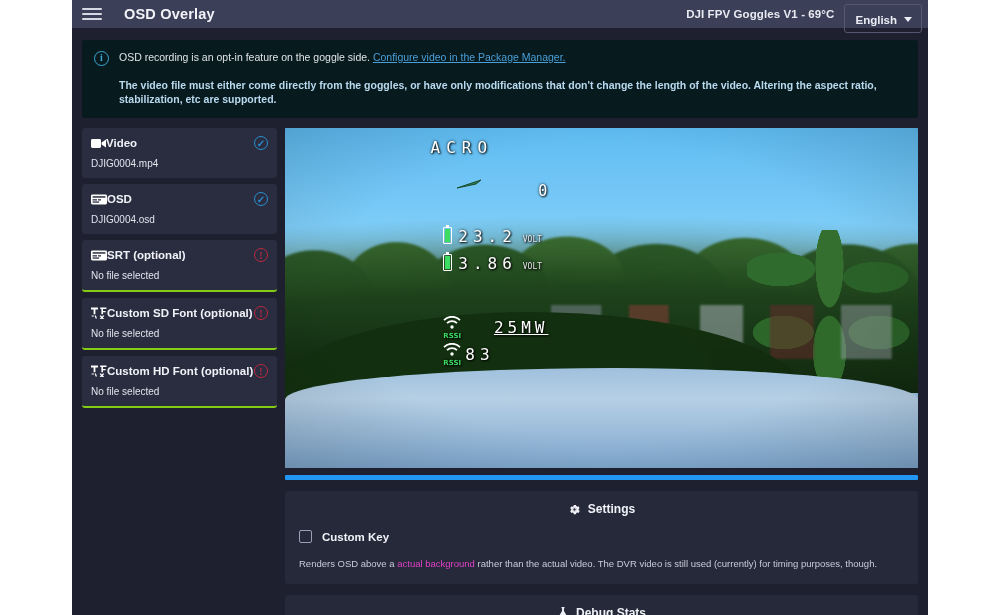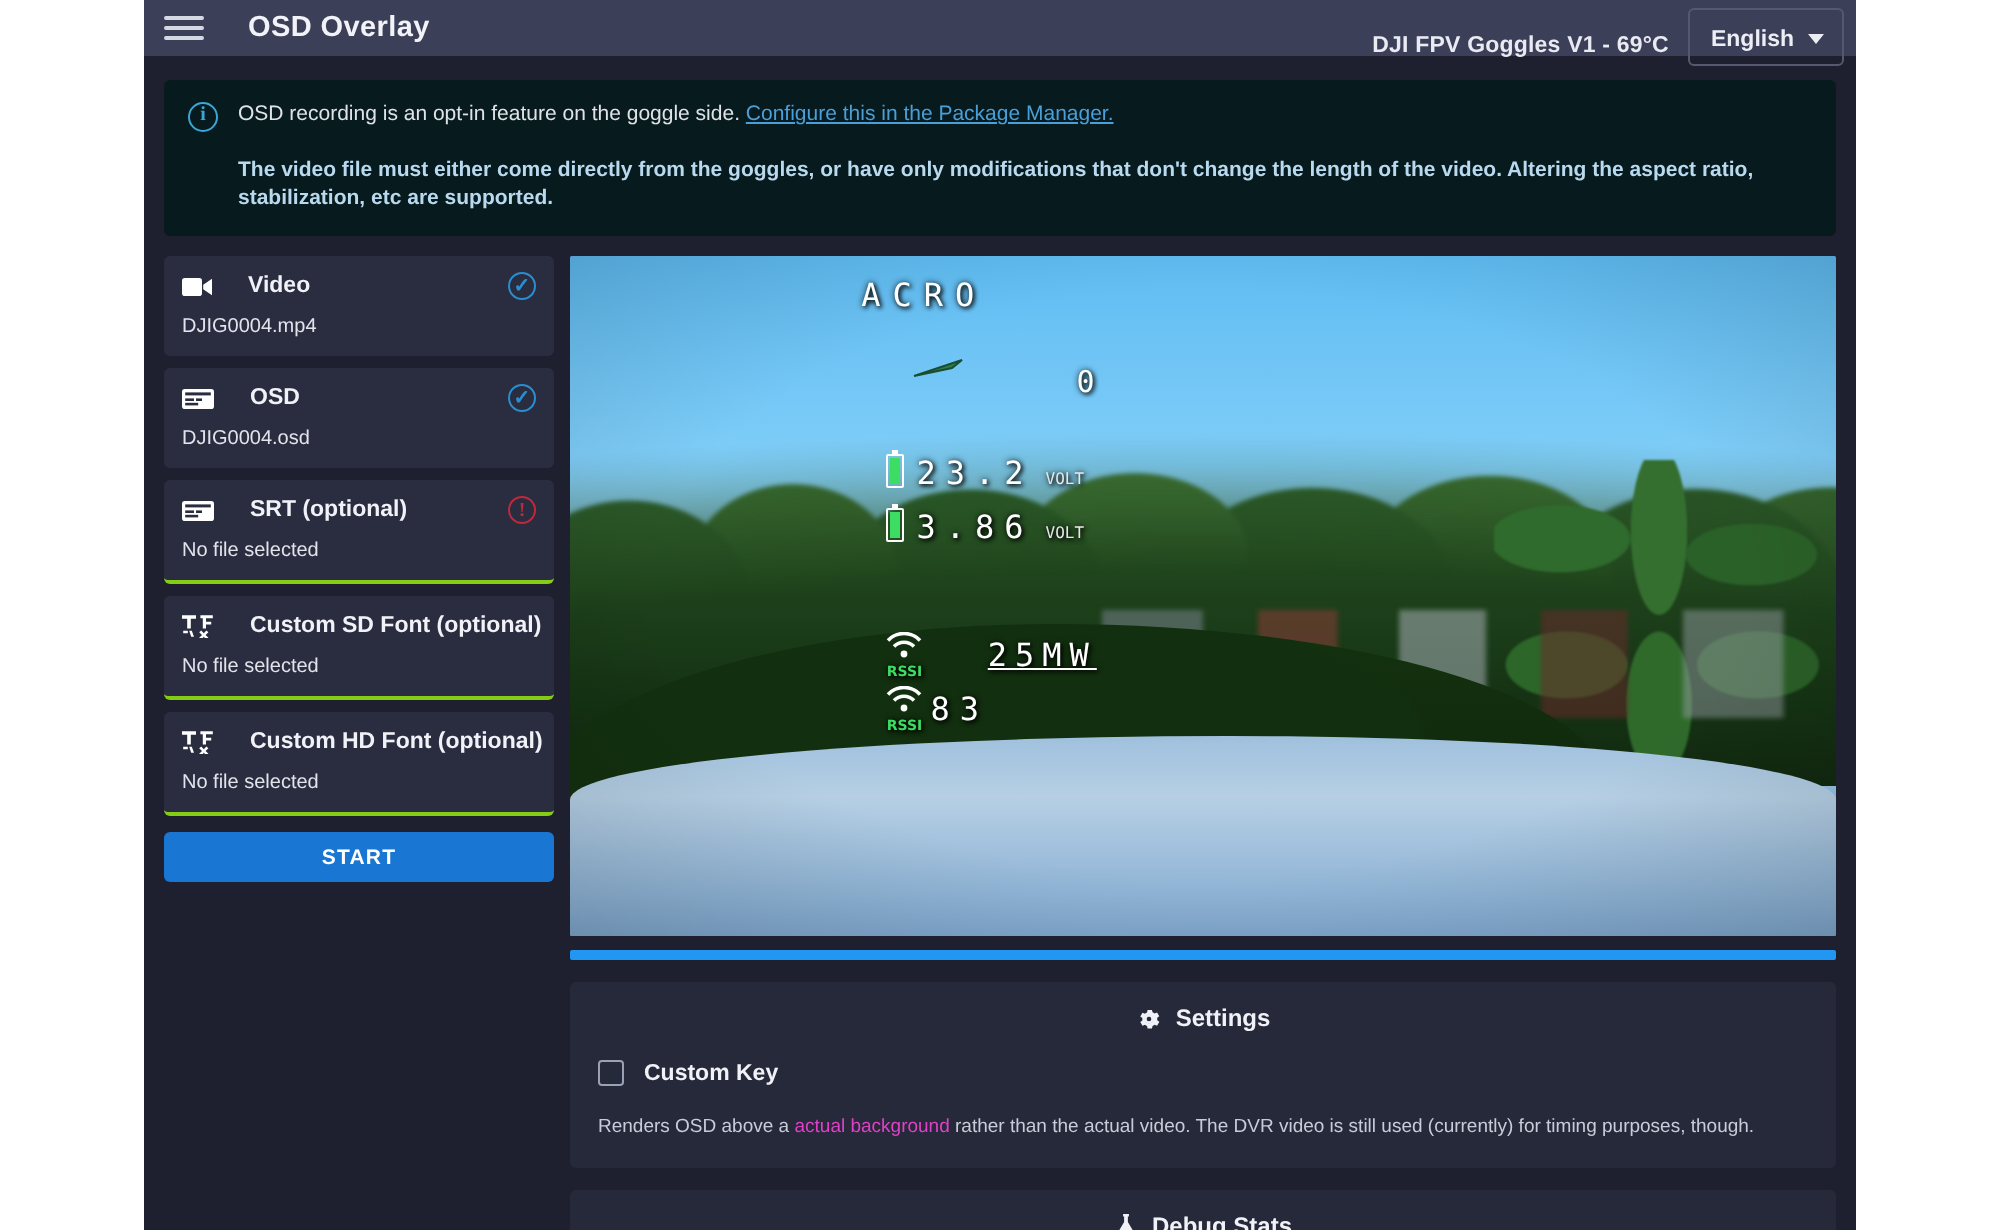--- a/index.html
+++ b/index.html
@@ -35,21 +35,21 @@
   .hamburger span { display: block; height: 2px; background: #d6d8e3; border-radius: 1px; }
   .app-title {
     margin-left: 22px;
     font-size: 14.5px;
     font-weight: 700;
     letter-spacing: .2px;
     color: #f2f3f8;
   }
   .header-right {
     margin-left: auto;
-    display: flex; align-items: flex-end; gap: 10px;
+    display: flex; align-items: center; gap: 10px;
     padding-right: 6px;
   }
   .goggles-status { font-size: 11.5px; font-weight: 700; color: #e9eaf2; letter-spacing: .1px; }
   .lang-select {
     border: 1px solid #55586f;
     border-radius: 3px;
     padding: 9px 9px 6px 10px;
     font-size: 11.5px;
     font-weight: 700;
     color: #eceef5;
@@ -116,21 +116,21 @@
     padding: 1px 2px 9px 2px;
   }
   .file-card {
     background: #2a2d40;
     border-radius: 3px;
     margin-bottom: 6px;
     padding: 8px 9px 9px 9px;
     cursor: pointer;
   }
   .file-card.err { border-bottom: 2px solid #84cc16; }
-  .file-top { display: flex; align-items: center; gap: 18px; }
+  .file-top { display: flex; align-items: center; gap: 0; }
   .file-label {
     font-size: 11.5px; font-weight: 700; color: #f1f2f7;
     flex: 1 1 auto; white-space: nowrap;
   }
   .file-sub { font-size: 10px; color: #e2e4ec; margin-top: 8px; }
   .status-ok, .status-err {
     flex: 0 0 auto; width: 14px; height: 14px; border-radius: 50%;
     font-size: 10px; line-height: 13px; text-align: center; font-weight: 700;
   }
   .status-ok { border: 1.4px solid #2a8fd0; color: #2a8fd0; }
@@ -295,21 +295,21 @@
         <span>English</span>
         <span class="caret"></span>
       </div>
     </div>
   </div>
 
   <div class="banner">
     <div class="info-icon">i</div>
     <div class="banner-body">
       <div class="banner-line1">
-        <span>OSD recording is an opt-in feature on the goggle side. </span><a class="banner-link">Configure this in the Package Manager.</a>
+        <span>OSD recording is an opt-in feature on the goggle side. </span><a class="banner-link">Configure video in the Package Manager.</a>
       </div>
       <div class="banner-line2">The video file must either come directly from the goggles, or have only modifications that don't change the length of the video. Altering the aspect ratio, stabilization, etc are supported.</div>
     </div>
   </div>
 
   <div class="content">
 
     <div class="sidebar">
 
       <div class="file-card">
@@ -375,21 +375,20 @@
             <path d="M9.2 0.6 H15.4 V2.1 H12 V3.9 H14.6 V5.3 H12 V7.2 H10.4 V2.1 H9.2 Z" fill="#fff"></path>
             <path d="M0.6 8.4 h2.3 v1.2 H0.6 Z M3.6 8.4 h1.3 l1.1 3 H4.6 Z" fill="#fff"></path>
             <path d="M9.6 8.2 l1.3 1.4 1.3-1.4 1 .9 -1.4 1.4 1.4 1.4 -1 .9 -1.3-1.4 -1.3 1.4 -1-.9 1.4-1.4 -1.4-1.4 Z" fill="#fff"></path>
           </svg>
           <span class="file-label">Custom HD Font (optional)</span>
           <span class="status-err">!</span>
         </div>
         <div class="file-sub">No file selected</div>
       </div>
 
-      <div class="start-btn">START</div>
     </div>
 
     <div class="main">
 
       <div class="video-wrap">
         <div class="sky"></div>
         <div class="ridge"></div>
         <div class="canopy"></div>
         <div class="palm"></div>
         <div class="cars"></div>

